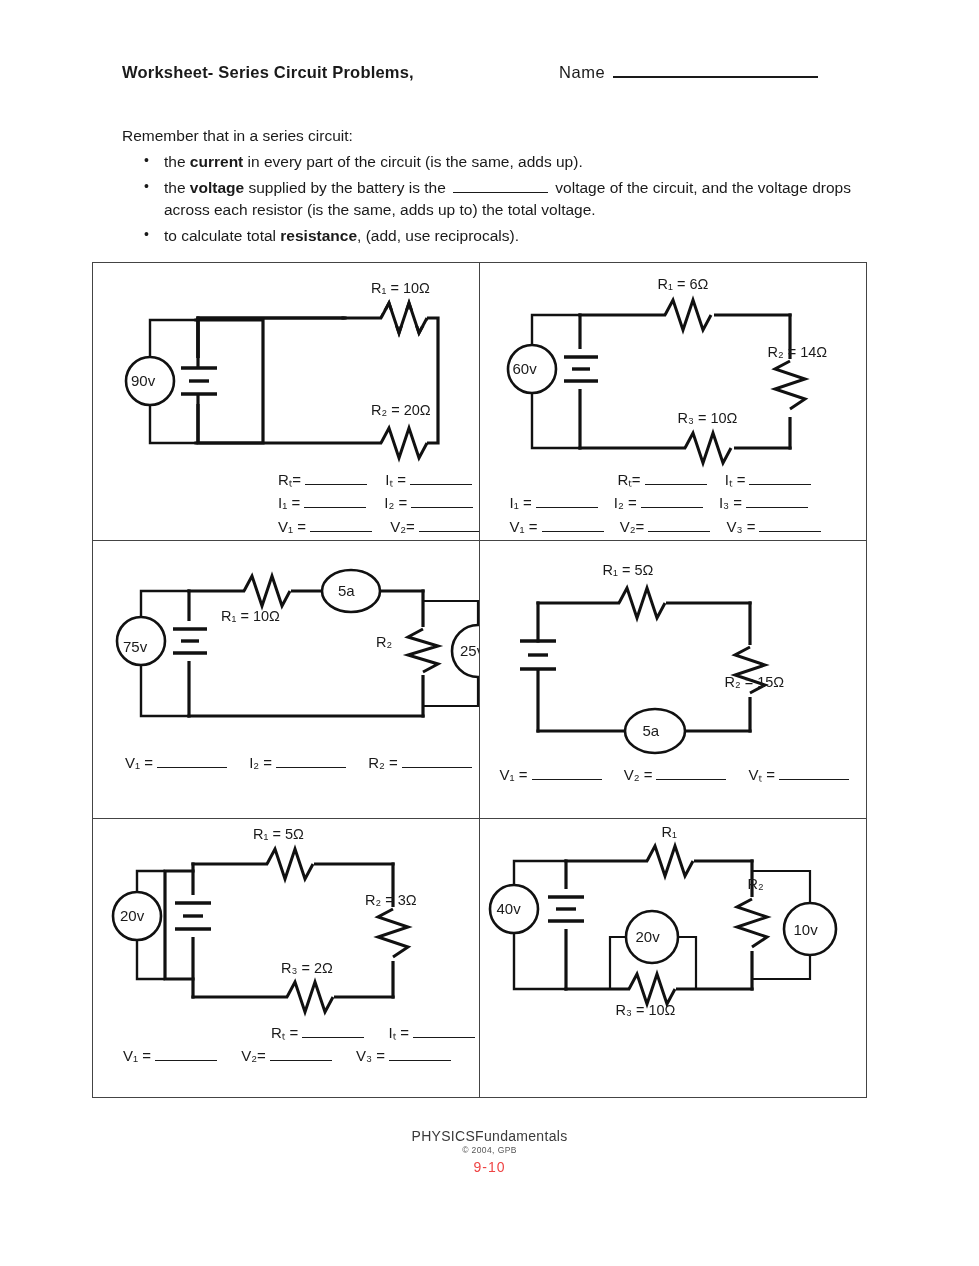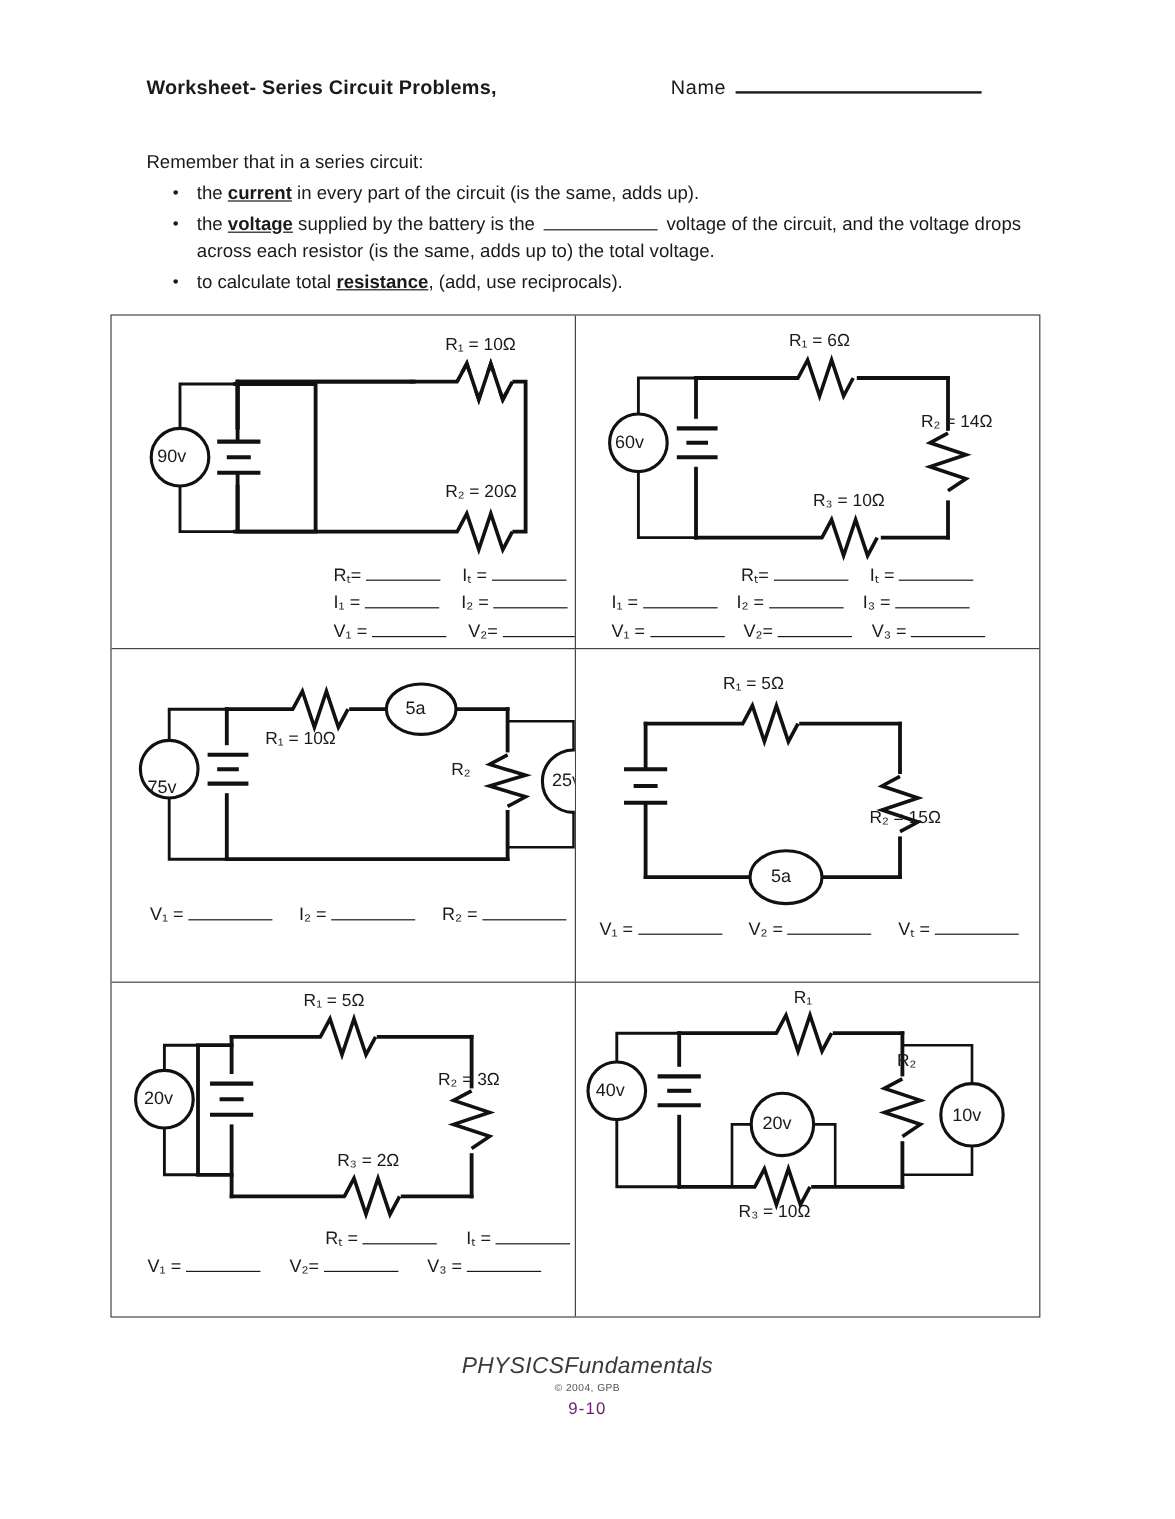--- a/index.html
+++ b/index.html
@@ -73,21 +73,21 @@
     position: relative;
     margin-bottom: 3px;
   }
   ul.bullets li::before {
     content: "\2022";
     position: absolute;
     left: -20px;
     top: -1px;
     font-size: 14px;
   }
-  .b { font-weight: bold; text-decoration: underline; }
+  .b { font-weight: bold; }
   .blank-inline {
     display: inline-block;
     width: 95px;
     border-bottom: 1.6px solid #1a1a1a;
     height: 13px;
     margin: 0 3px;
   }
 
   
   .grid {
@@ -141,34 +141,33 @@
 
   
   .footer {
     position: absolute;
     left: 0;
     top: 1128px;
     width: 979px;
     text-align: center;
   }
   .footer .brand {
-    font-size: 19px;
+    font-size: 14px;
     letter-spacing: 0.3px;
     color: #3a3a3a;
-    font-style: italic;
   }
   .footer .copy {
     font-size: 8.5px;
     color: #555;
     margin-top: 1px;
     letter-spacing: 0.4px;
   }
   .footer .pageno {
     font-size: 14px;
-    color: #701a75;
+    color: #ef4444;
     margin-top: 4px;
     letter-spacing: 1px;
   }
 </style>
 </head>
 <body>
 
 <div class="page">
 
   <div class="header">
@@ -331,21 +330,21 @@
         <rect x="82" y="80" width="30" height="40" fill="#fff"></rect>
         <g stroke="#111" stroke-width="3.4">
           <line x1="80" y1="88" x2="114" y2="88"></line>
           <line x1="88" y1="100" x2="106" y2="100"></line>
           <line x1="80" y1="112" x2="114" y2="112"></line>
         </g>
         <circle cx="48" cy="100" r="24" fill="#fff" stroke="#111" stroke-width="2.6"></circle>
         <path d="M48 76 L48 50 L96 50" fill="none" stroke="#111" stroke-width="2.4"></path>
         <path d="M48 124 L48 175 L96 175" fill="none" stroke="#111" stroke-width="2.4"></path>
       </svg>
-      <div class="lbl" style="left:30px; top:108px; font-size:15px;">75v</div>
+      <div class="lbl" style="left:30px; top:98px; font-size:15px;">75v</div>
       <div class="lbl" style="left:245px; top:42px; font-size:15px;">5a</div>
       <div class="lbl" style="left:128px; top:68px;">R₁ = 10Ω</div>
       <div class="lbl" style="left:283px; top:94px;">R₂</div>
       <div class="lbl" style="left:367px; top:102px; font-size:15px;">25v</div>
 
       <div class="answers" style="left:32px; top:210px;">
         <span class="row">
           <span class="ansitem">V₁ =</span><span class="blank w2"></span>
           <span class="ansitem" style="margin-left:18px;">I₂ =</span><span class="blank w2"></span>
           <span class="ansitem" style="margin-left:18px;">R₂ =</span><span class="blank w2"></span>

